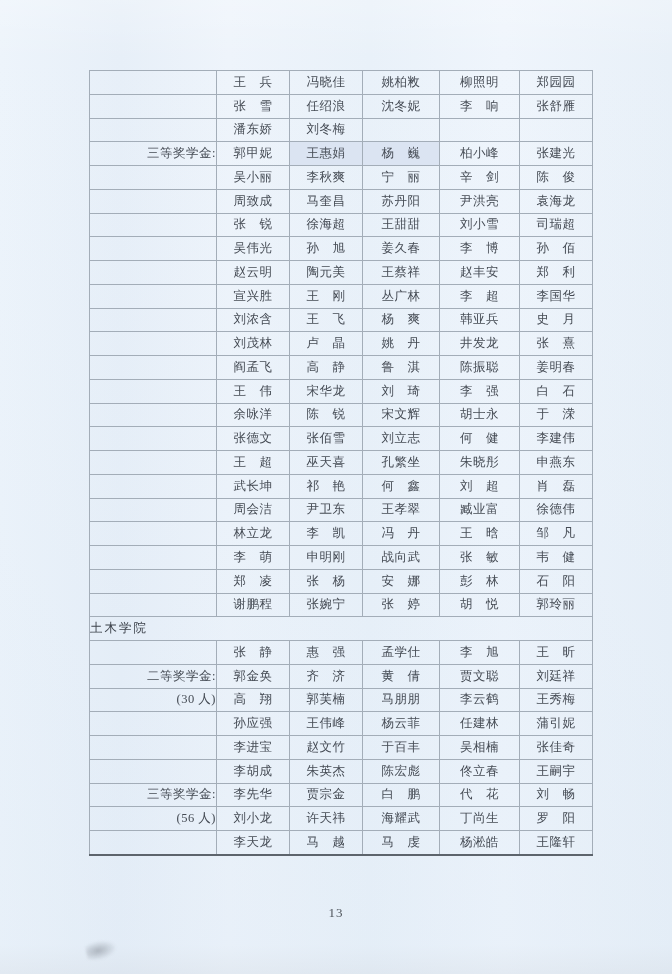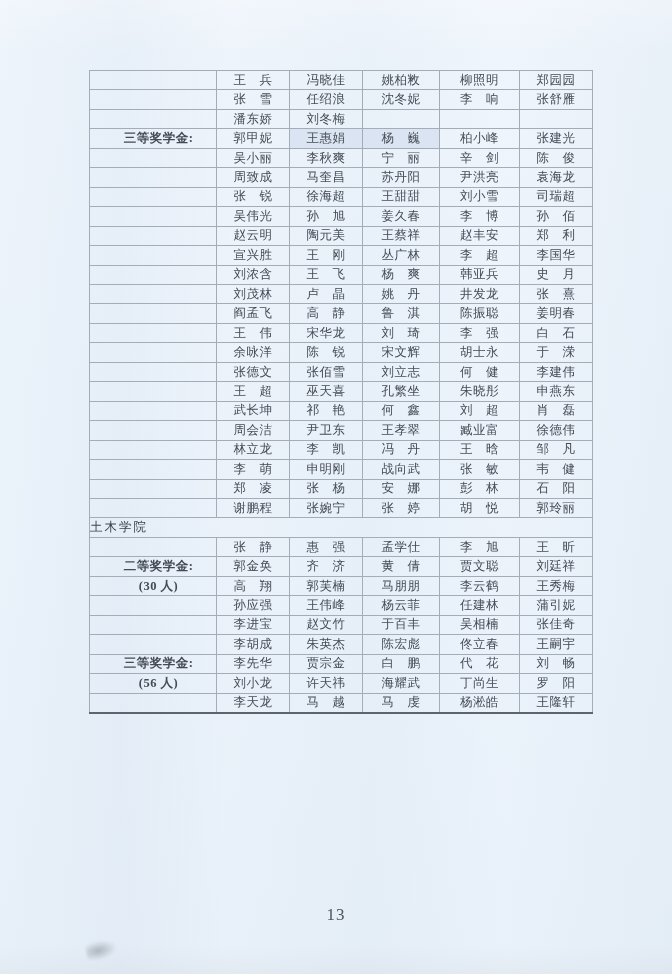--- a/index.html
+++ b/index.html
@@ -7,52 +7,51 @@
     position:relative;
     width:672px; height:974px;
     background:
       linear-gradient(180deg, rgba(255,255,255,0.25) 0%, rgba(255,255,255,0) 6%, rgba(214,228,242,0.25) 97%, rgba(205,214,224,0.35) 100%),
       linear-gradient(90deg, #edf4fb 0%, #e7eff8 18%, #eef4fb 34%, #e9f1f9 55%, #eff5fc 75%, #e8f0f8 100%);
     font-family:"Liberation Serif","DejaVu Serif",serif;
     overflow:hidden;
   }
   table.award-table {
     position:absolute; left:89px; top:70px;
-    width:503px; height:644px;
+    width:503px; height:786px;
     border-collapse:collapse; table-layout:fixed;
     border:1px solid #97a1ad;
     border-bottom:2px solid #5d646c;
   }
   .award-table td {
     border:1px solid #a3adb8;
     font-size:12.5px;
     color:#454b54;
     text-align:center;
     vertical-align:middle;
     padding:0;
     overflow:hidden;
     white-space:nowrap;
     letter-spacing:0.5px;
   }
   .award-table td.label-cell {
-    text-align:center;
+    text-align:right;
     padding-left:11px;
     letter-spacing:0.5px;
-    font-weight:bold;
   }
   .award-table td.section-cell {
     text-align:left;
     letter-spacing:2px;
     color:#3e444d;
   }
   .award-table td.hl { background:var(--hl, #dbe4f2);font-family:Liberation Serif, serif; }
   .page-number {
     position:absolute; left:0; right:0; top:905px;
     text-align:center;
-    font-size:17px; color:#4d535a;
+    font-size:13px; color:#4d535a;
     letter-spacing:1px;
   }
   .smudge {
     position:absolute; left:86px; top:941px;
     width:30px; height:18px;
     background:radial-gradient(ellipse at 40% 50%, rgba(105,112,122,0.45), rgba(105,112,122,0.12) 55%, rgba(105,112,122,0) 75%);
     filter:blur(1px);
     transform:rotate(-12deg);
   }
 </style>

